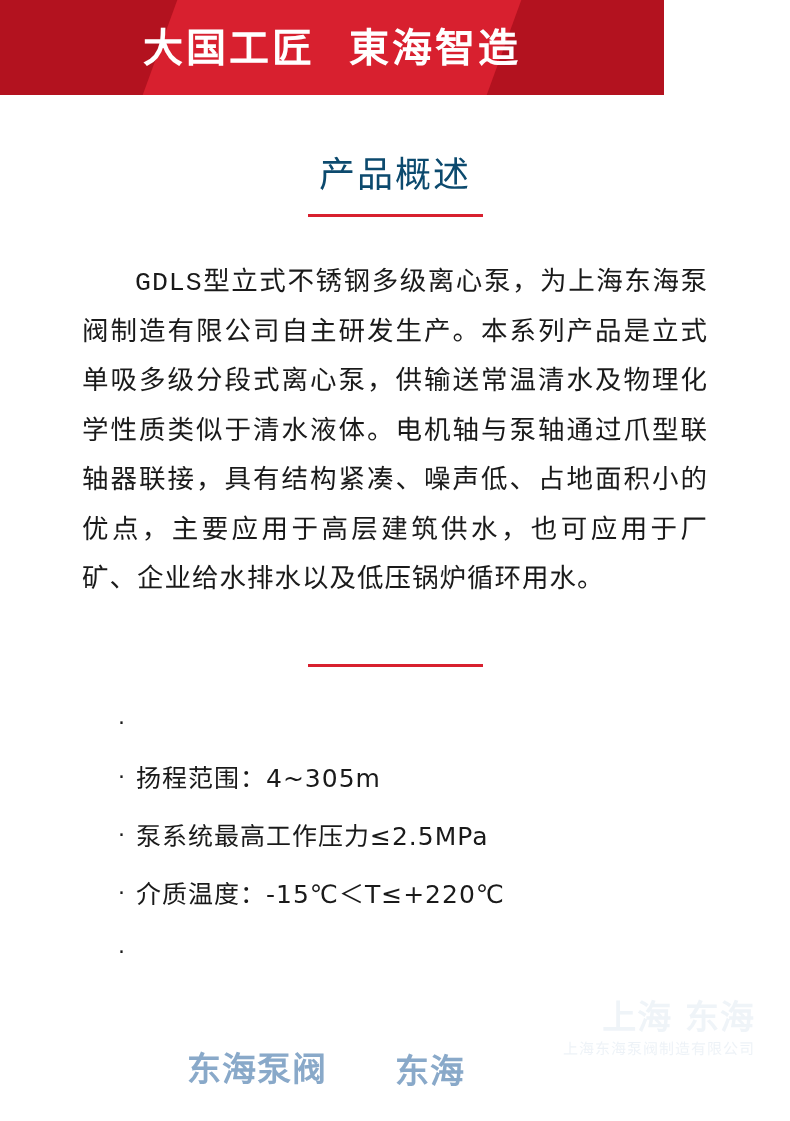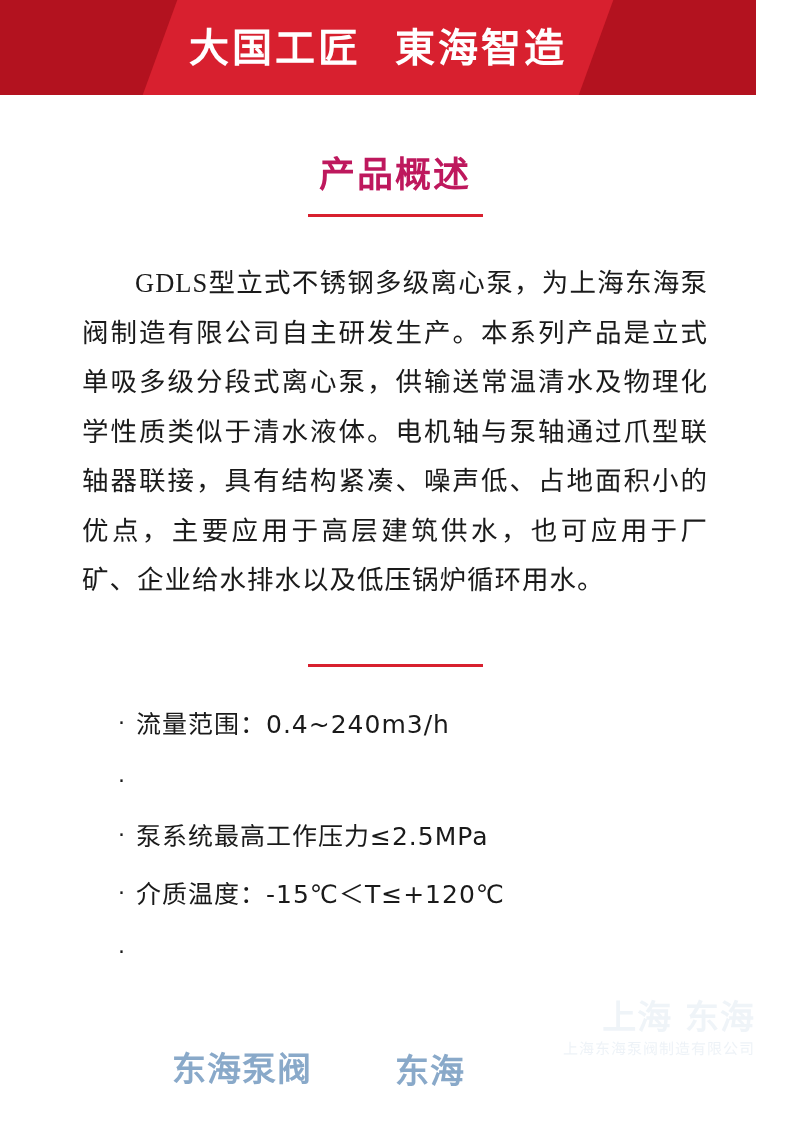--- a/index.html
+++ b/index.html
@@ -11,21 +11,21 @@
     height: 1121px;
     background: #ffffff;
     font-family: "DejaVu Sans", "Liberation Sans", sans-serif;
     position: relative;
     overflow: hidden;
   }
 
   
   .banner {
     position: relative;
-    width: 756px;
+    width: 664px;
     height: 95px;
     background: #d8202f;
     display: flex;
     align-items: center;
     justify-content: center;
     overflow: hidden;
   }
   .banner-inner {
     position: relative;
     width: 100%;
@@ -68,22 +68,22 @@
   
   .section {
     padding: 0 40px;
   }
   .section-title-wrap {
     text-align: center;
     margin-top: 58px;
   }
   .section-title {
     font-size: 36px;
-    font-weight: bold;
-    color: #be185d;
+    font-weight: normal;
+    color: #0c4a6e;
     letter-spacing: 2px;
     line-height: 1.2;
     display: block;
   }
   .title-rule {
     width: 175px;
     height: 3px;
     background: #d8202f;
     margin: 18px auto 0 auto;
   }
@@ -91,21 +91,21 @@
   
   .para {
     margin: 42px 42px 0 42px;
     font-size: 26.5px;
     line-height: 1.87;
     color: #1a1a1a;
     text-align: justify;
     text-justify: inter-ideograph;
     text-indent: 2em;
     letter-spacing: 1px;
-    font-family: Liberation Serif, serif;
+    font-family: Liberation Mono, monospace;
   }
 
   
   .cond-list {
     list-style: none;
     margin: 40px 0 0 0;
     padding: 0 0 0 78px;
   }
   .cond-item {
     display: flex;
@@ -134,21 +134,21 @@
     opacity: 0.13;
     pointer-events: none;
     user-select: none;
     color: #7da0c4;
     font-size: 15px;
     letter-spacing: 1px;
     line-height: 1.3;
     z-index: 0;
   }
   .wm-left {
-    left: 172px;
+    left: 187px;
     bottom: 30px;
     transform: rotate(0deg);
     margin-top: 36px;
   }
   .wm-mid {
     left: 395px;
     bottom: 28px;
   }
   .wm-right {
     right: 35px;
@@ -187,32 +187,32 @@
   </div>
 
   <div class="section">
     <div class="section-title-wrap">
       <div class="title-rule"></div>
     </div>
 
     <ul class="cond-list">
       <li class="cond-item">
         <span class="bullet">·</span>
-        <span class="cond-text">流量范围：0.4~240m3/h</span>
-      </li>
-      <li class="cond-item">
-        <span class="bullet">·</span>
+      </li>
+      <li class="cond-item">
+        <span class="bullet">·</span>
+        <span class="cond-text">扬程范围：4~305m</span>
       </li>
       <li class="cond-item">
         <span class="bullet">·</span>
         <span class="cond-text">泵系统最高工作压力≤2.5MPa</span>
       </li>
       <li class="cond-item">
         <span class="bullet">·</span>
-        <span class="cond-text">介质温度：-15℃＜T≤+120℃</span>
+        <span class="cond-text">介质温度：-15℃＜T≤+220℃</span>
       </li>
       <li class="cond-item">
         <span class="bullet">·</span>
       </li>
     </ul>
   </div>
 
 </div>
 
 <div class="wm wm-left wm-logo">东海泵阀</div>

